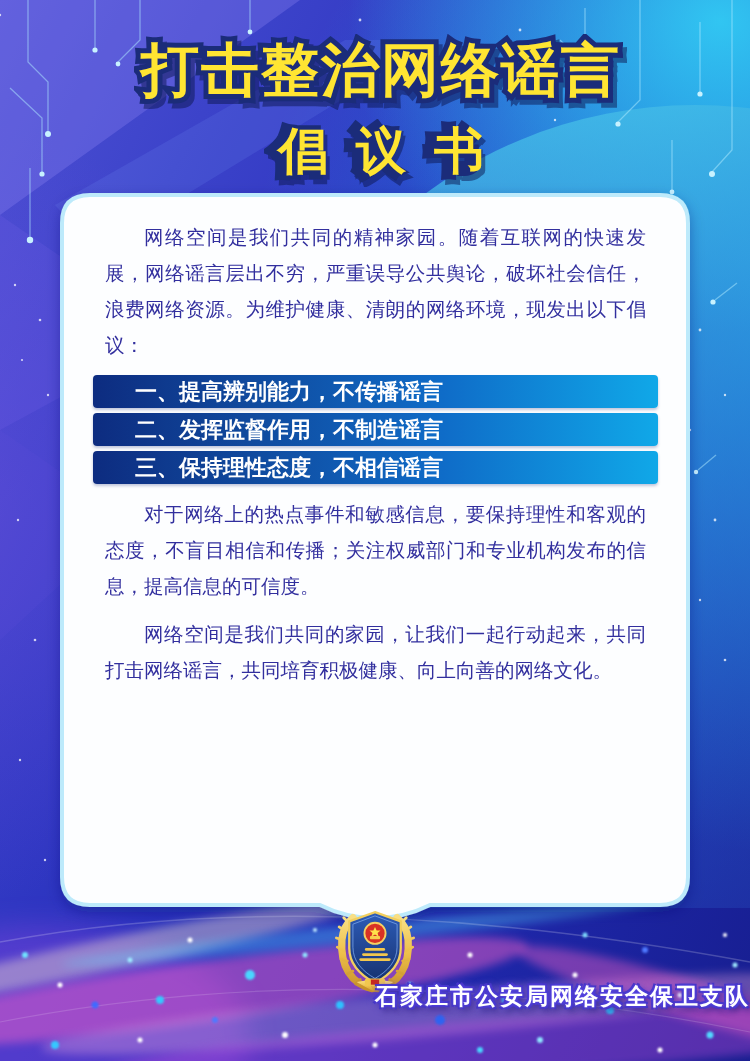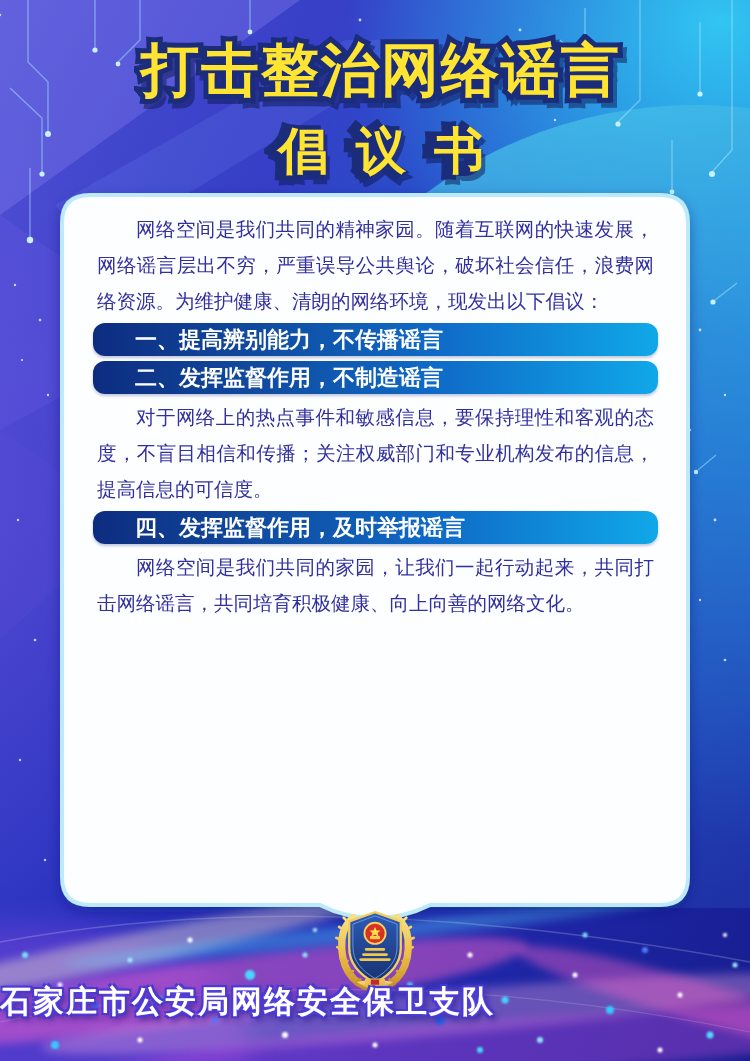--- a/index.html
+++ b/index.html
@@ -25,35 +25,35 @@
   .title-1{top:32px;font-size:58px;font-weight:bold;letter-spacing:2px;}
   .title-2{top:118px;font-size:50px;font-weight:bold;letter-spacing:28px;padding-left:14px;}
   .title-2 .t-stroke{-webkit-text-stroke:9px #1b2c7a;}
 
   
   .card-content{
     position:absolute;left:62px;top:195px;width:626px;height:722px;
     box-sizing:border-box;padding:12px 30px 0 31px;
     color:#322f9e;font-size:19.5px;line-height:36px;text-align:justify;
   }
-  .card-content p{margin:4px;text-indent:2em;}
+  .card-content p{margin:12px;text-indent:2em;}
   .sec-bar{
-    height:33px;line-height:33px;border-radius:12px;margin:4px 0 5px 0;
+    height:33px;line-height:33px;border-radius:4px;margin:4px 0 5px 0;
     background:linear-gradient(90deg,#0d2c80 0%, #104a9e 28%, #0f6cc8 62%, #10a8e8 100%);
     color:#ffffff;font-size:22px;font-weight:bold;padding-left:42px;
     box-shadow:0 2px 3px rgba(10,30,110,.25);
   }
 
   
   .badge{position:absolute;left:329px;top:903px;width:92px;height:92px;}
 
   
   .footer{
-    position:absolute;left:0;top:981px;width:100%;text-align:left;
-    color:#ffffff;font-size:31px;font-weight:bold;letter-spacing:2px;
+    position:absolute;left:0;top:981px;width:100%;text-align:right;
+    color:#ffffff;font-size:23px;font-weight:bold;letter-spacing:2px;
     text-shadow:0 0 3px #5a48e8,0 0 9px #5a48e8,2px 2px 0 #4334c2,-2px -2px 0 #4334c2,
                 2px -2px 0 #4334c2,-2px 2px 0 #4334c2,3px 4px 6px rgba(20,10,90,.8);
   }
 </style>
 </head>
 <body>
 
 <div class="poster">
 
   <svg class="bg-art" width="750" height="1061" viewBox="0 0 750 1061">
@@ -201,23 +201,23 @@
     <span class="layer t-fill">倡议书</span>
   </div>
 
   <div class="card-content">
     <p>网络空间是我们共同的精神家园。随着互联网的快速发展，网络谣言层出不穷，严重误导公共舆论，破坏社会信任，浪费网络资源。为维护健康、清朗的网络环境，现发出以下倡议：</p>
 
     <div class="sec-bar">一、提高辨别能力，不传播谣言</div>
 
     <div class="sec-bar">二、发挥监督作用，不制造谣言</div>
 
+    <div class="sec-bar">三、保持理性态度，不相信谣言</div>
     <p>对于网络上的热点事件和敏感信息，要保持理性和客观的态度，不盲目相信和传播；关注权威部门和专业机构发布的信息，提高信息的可信度。</p>
 
-    <div class="sec-bar">四、发挥监督作用，及时举报谣言</div>
 
     <p>网络空间是我们共同的家园，让我们一起行动起来，共同打击网络谣言，共同培育积极健康、向上向善的网络文化。</p>
   </div>
 
   <div class="badge">
     <svg width="92" height="92" viewBox="0 0 100 100">
       <defs>
         <linearGradient id="goldG" x1="0" y1="0" x2="0" y2="1">
           <stop offset="0" stop-color="#f8df85"></stop>
             <stop offset=".5" stop-color="#eec04a"></stop>

